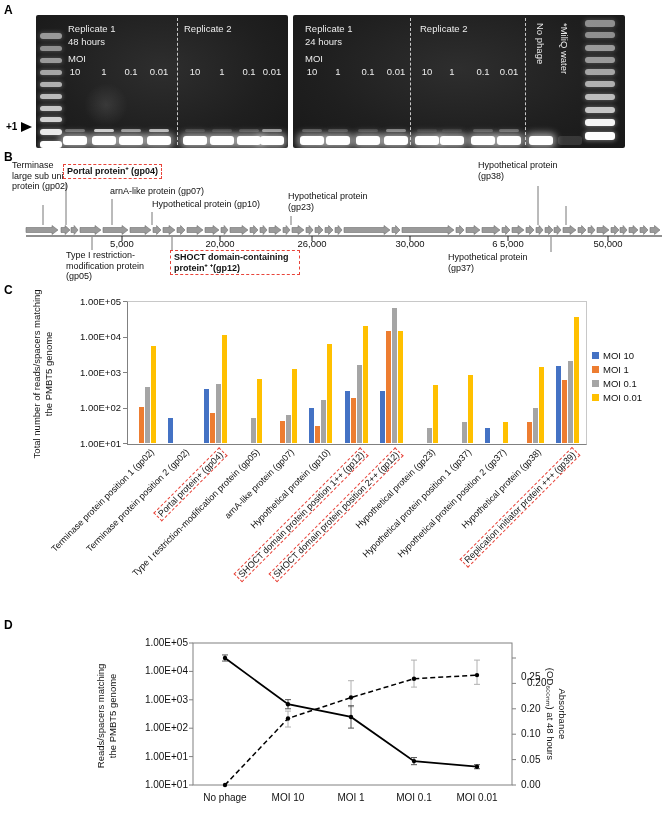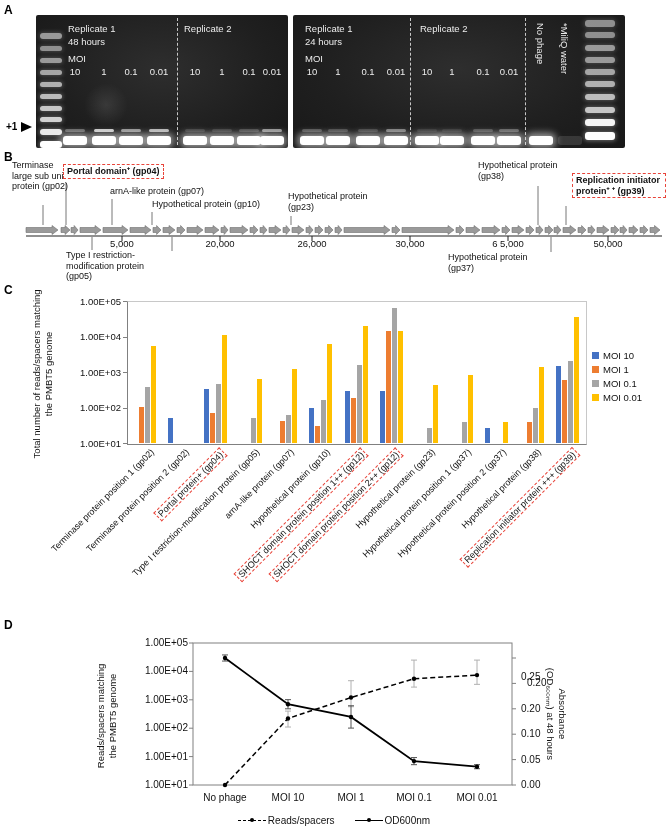--- a/index.html
+++ b/index.html
@@ -201,27 +201,27 @@
       <polygon points="588,72.5 591.15,72.5 591.15,70.5 595,75 591.15,79.5 591.15,77.5 588,77.5" fill="#9a9a9a" stroke="#6f6f6f" stroke-width="0.6"></polygon>
       <polygon points="597,72.5 603,72.5 603,70.5 609,75 603,79.5 603,77.5 597,77.5" fill="#9a9a9a" stroke="#6f6f6f" stroke-width="0.6"></polygon>
       <polygon points="611,72.5 614.6,72.5 614.6,70.5 619,75 614.6,79.5 614.6,77.5 611,77.5" fill="#9a9a9a" stroke="#6f6f6f" stroke-width="0.6"></polygon>
       <polygon points="620,72.5 623.15,72.5 623.15,70.5 627,75 623.15,79.5 623.15,77.5 620,77.5" fill="#9a9a9a" stroke="#6f6f6f" stroke-width="0.6"></polygon>
       <polygon points="629,72.5 633.05,72.5 633.05,70.5 638,75 633.05,79.5 633.05,77.5 629,77.5" fill="#9a9a9a" stroke="#6f6f6f" stroke-width="0.6"></polygon>
       <polygon points="640,72.5 643.6,72.5 643.6,70.5 648,75 643.6,79.5 643.6,77.5 640,77.5" fill="#9a9a9a" stroke="#6f6f6f" stroke-width="0.6"></polygon>
       <polygon points="650,72.5 654.5,72.5 654.5,70.5 660,75 654.5,79.5 654.5,77.5 650,77.5" fill="#9a9a9a" stroke="#6f6f6f" stroke-width="0.6"></polygon>
     </svg>
 
   <div class="glabel" style="left:12px;top:160px;width:62px;">Terminase large sub unit protein (gp02)</div>
-  <div class="glabel nowrap redbox" style="left:63px;top:164px;">Portal domain⁺ (gp04)</div>
+  <div class="glabel nowrap redbox" style="left:63px;top:164px;">Portal protein⁺ (gp04)</div>
   <div class="glabel nowrap" style="left:110px;top:186px;">arnA-like protein (gp07)</div>
   <div class="glabel nowrap" style="left:152px;top:199px;">Hypothetical protein (gp10)</div>
   <div class="glabel" style="left:288px;top:191px;width:80px;">Hypothetical protein (gp23)</div>
   <div class="glabel" style="left:478px;top:160px;width:95px;">Hypothetical protein (gp38)</div>
-  <div class="glabel redbox" style="left:572px;top:173px;width:86px;">Replication initiator protein⁺ ⁺ (gp39)</div>
   <div class="glabel" style="left:66px;top:250px;width:100px;">Type I restriction-modification protein (gp05)</div>
+  <div class="glabel redbox" style="left:170px;top:250px;width:122px;">SHOCT domain-containing protein⁺ ⁺(gp12)</div>
   <div class="glabel" style="left:448px;top:252px;width:95px;">Hypothetical protein (gp37)</div>
 
   <div class="abs panel-label" style="left:4px;top:283px;">C</div>
   <div class="ylab-rot" style="left:-52px;top:362px;width:190px;">Total number of reads/spacers matching
 the PMBT5 genome</div>
   <div class="plotbox" style="left:127px;top:301px;width:458px;height:142px;"></div>
   <div id="bars-layer">
       <div class="ytick" style="left: 73px; top: 295.5px; width: 48px;">1.00E+05</div>
       <div class="tickmark" style="left: 123px; top: 301px; width: 4px; height: 1px;"></div>
       <div class="ytick" style="left: 73px; top: 331px; width: 48px;">1.00E+04</div>
@@ -374,30 +374,20 @@
       <div class="dtick" style="left: 521px; top: 702.8px;">0.20</div>
       <div class="dtick" style="left: 521px; top: 728.2px;">0.10</div>
       <div class="dtick" style="left: 521px; top: 753.6px;">0.05</div>
       <div class="dtick" style="left: 521px; top: 779px;">0.00</div>
       <div class="dxlab" style="left: 193px; top: 792px;">No phage</div>
       <div class="dxlab" style="left: 256px; top: 792px;">MOI 10</div>
       <div class="dxlab" style="left: 319px; top: 792px;">MOI 1</div>
       <div class="dxlab" style="left: 382px; top: 792px;">MOI 0.1</div>
       <div class="dxlab" style="left: 445px; top: 792px;">MOI 0.01</div>
     </div>
-  <div class="dlegend" style="top:815px;left:0;" id="d-legend">
-      <div class="item">
-        <div class="lg-line dash"></div>
-        <span>Reads/spacers</span>
-      </div>
-      <div class="item">
-        <div class="lg-line solid"></div>
-        <span>OD600nm</span>
-      </div>
-    </div>
 
 <div class="scale-num" style="left: 95px; top: 238px;">5,000</div>
     <div class="scale-num" style="left: 193px; top: 238px;">20,000</div>
     <div class="scale-num" style="left: 285px; top: 238px;">26,000</div>
     <div class="scale-num" style="left: 383px; top: 238px;">30,000</div>
     <div class="scale-num" style="left: 481px; top: 238px;">6 5,000</div>
     <div class="scale-num" style="left: 581px; top: 238px;">50,000</div>
   </div>
 
 </body></html>

